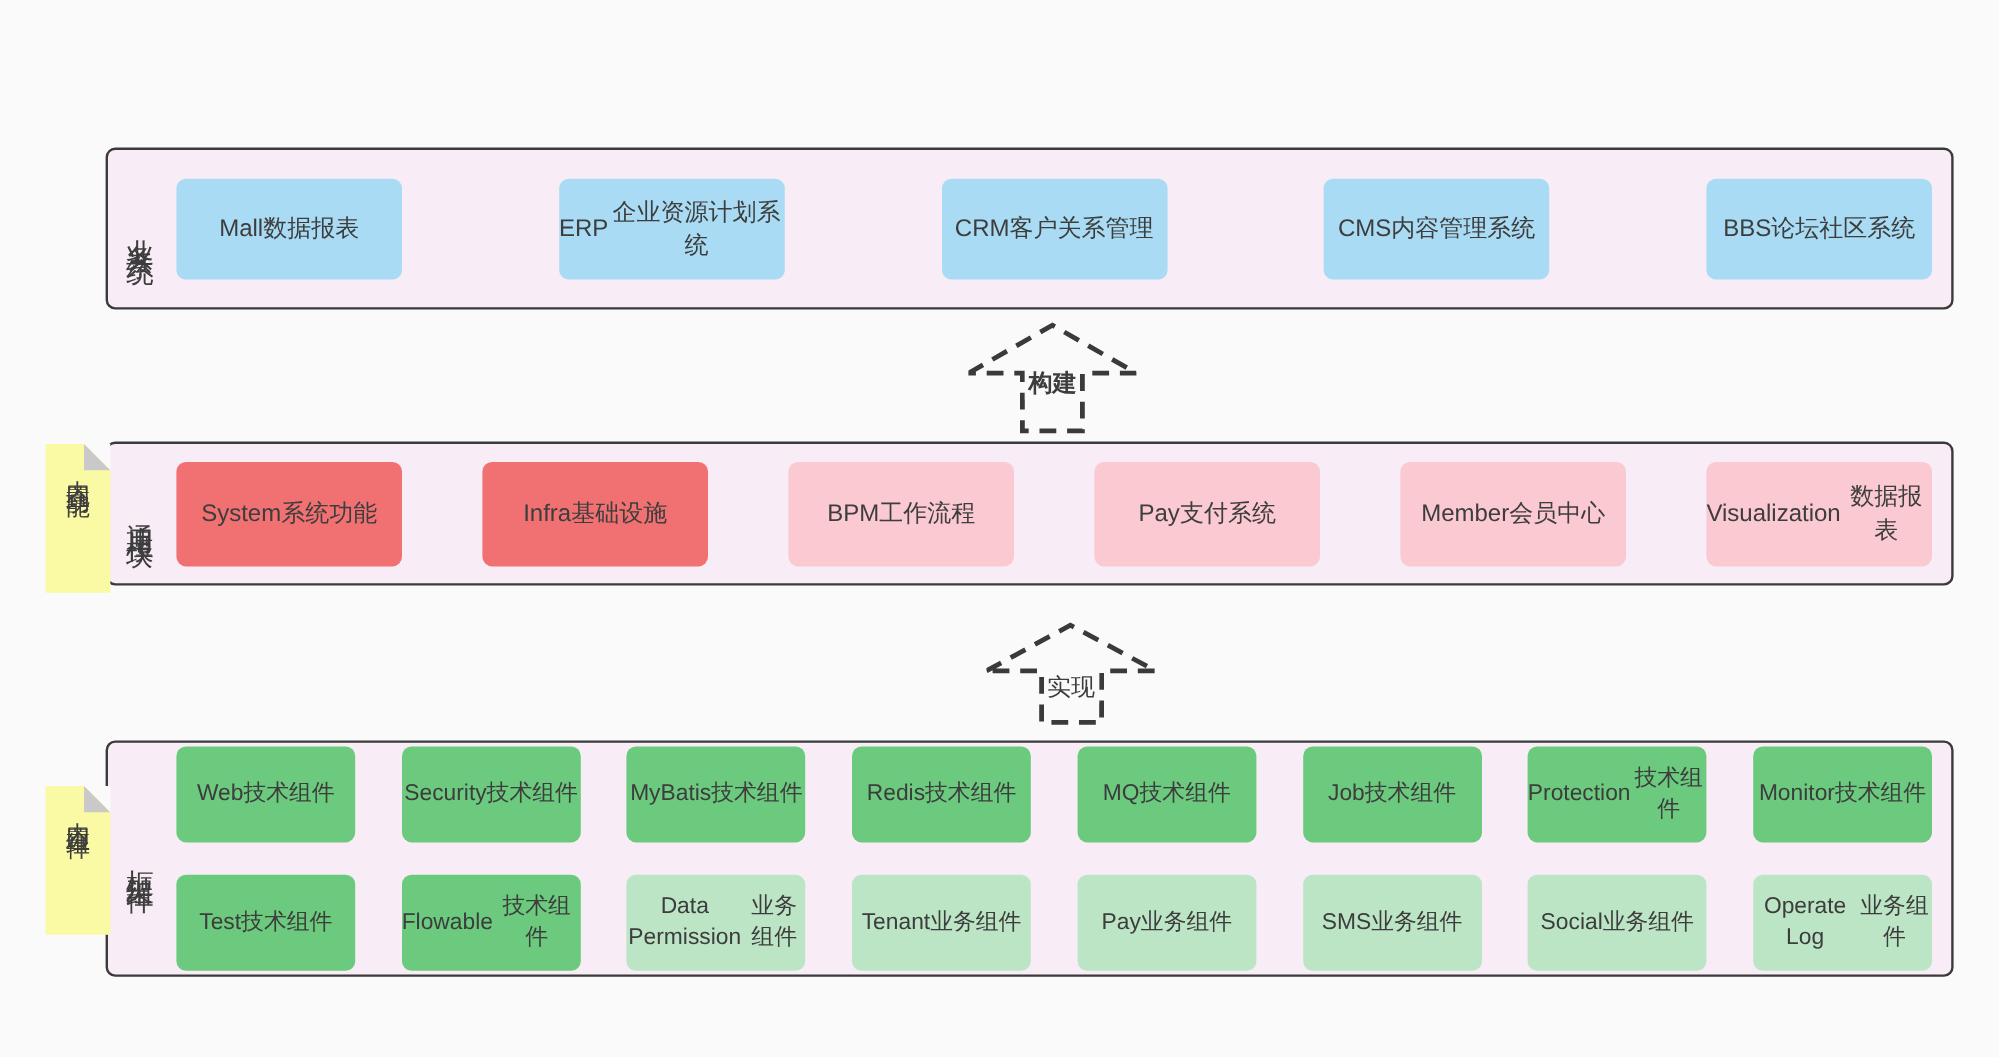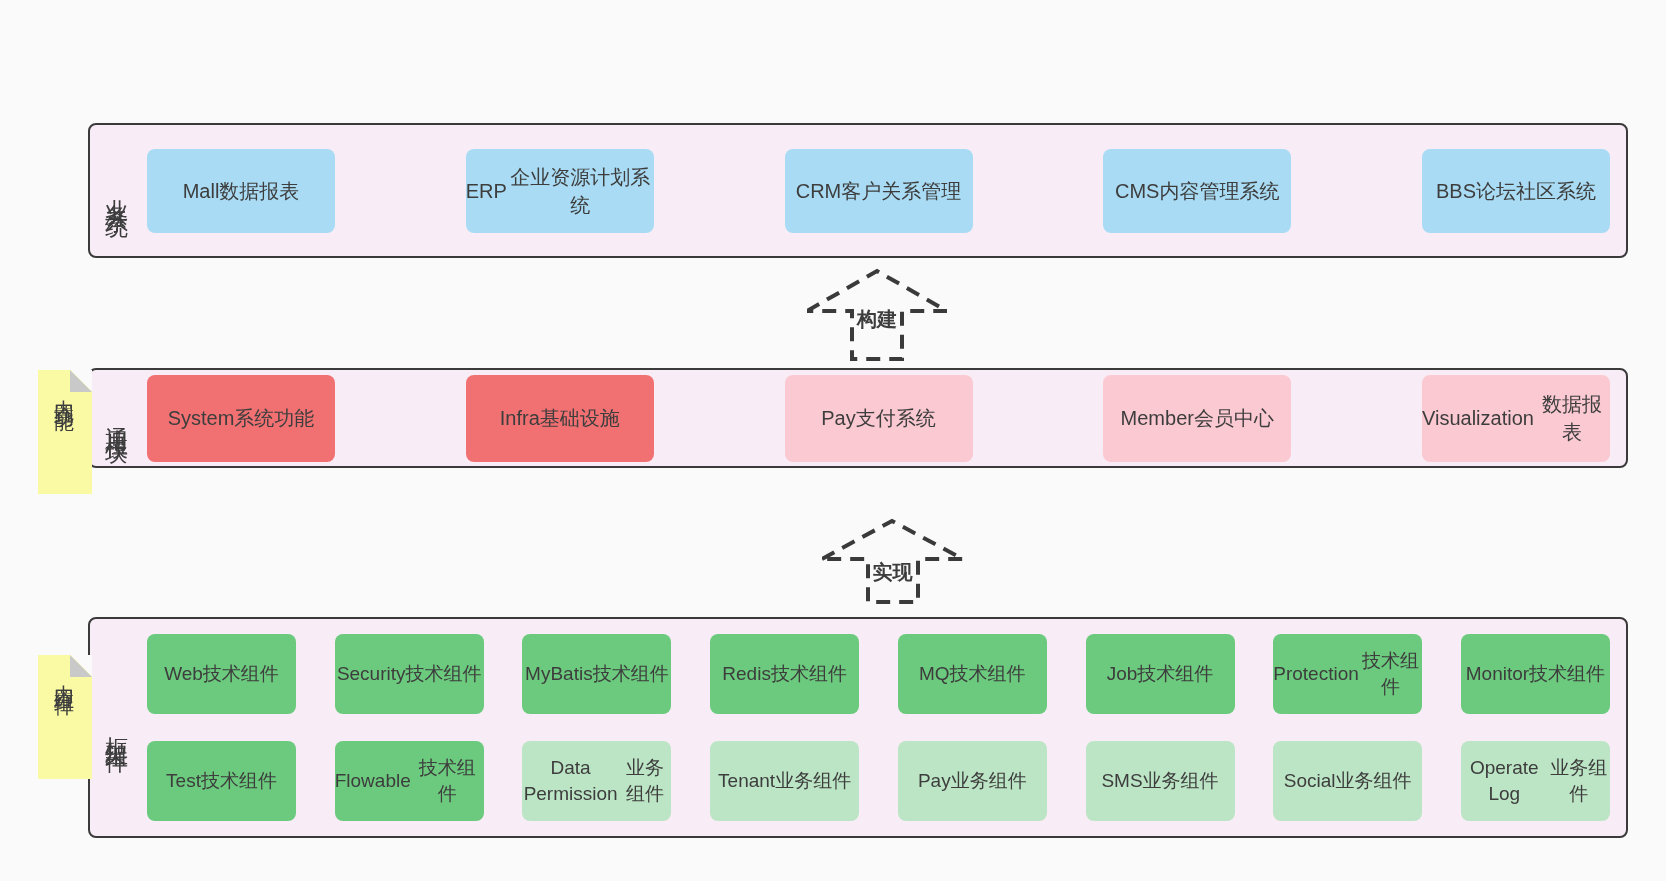--- a/index.html
+++ b/index.html
@@ -10,22 +10,22 @@
     --text:#3d3d3d; --arrow:#3a3a3a;
   }
   *{box-sizing:border-box;margin:0;padding:0;}
   html,body{background:var(--page-bg);}
   body{font-family:"Liberation Sans","DejaVu Sans",sans-serif;color:var(--text);}
   .page{position:relative;width:1666px;height:881px;background:var(--page-bg);overflow:hidden;}
 
   .panel{position:absolute;left:88px;width:1540px;background:var(--panel-bg);
     border:2px solid var(--panel-border);border-radius:8px;}
   .panel-business{top:123px;height:135px;}
-  .panel-modules{top:368px;height:100px;}
-  .panel-components{top:617px;height:221px;}
+  .panel-modules{top:368px;height:120px;}
+  .panel-components{top:617px;height:197px;}
 
   .panel-label{position:absolute;left:12px;top:50%;transform:translateY(-50%);
     writing-mode:vertical-rl;text-orientation:upright;font-size:23px;
     letter-spacing:5px;color:var(--text);white-space:nowrap;}
 
   .boxes-row{position:absolute;left:57px;right:16px;top:0;bottom:0;
     display:flex;align-items:center;justify-content:space-between;}
   .boxes-grid{position:absolute;left:57px;right:16px;top:0;bottom:0;
     display:flex;flex-direction:column;justify-content:center;gap:27px;}
   .boxes-grid .grid-row{display:flex;justify-content:space-between;}
@@ -48,21 +48,21 @@
     letter-spacing:4px;margin-top:14px;color:var(--text);}
 
   .arrow{position:absolute;}
   .arrow-build{left:807px;top:268px;width:140px;height:94px;font-weight:bold;}
   .arrow-implement{left:822px;top:517px;width:141px;height:88px;}
   .arrow svg{display:block;}
   .arrow-label{position:absolute;left:50%;transform:translateX(-50%);
     background:var(--page-bg);padding:0 3px;font-size:20px;white-space:nowrap;
     color:var(--text);}
   .arrow-build .arrow-label{top:38px;}
-  .arrow-implement .arrow-label{top:42px;font-weight:bold;}
+  .arrow-implement .arrow-label{top:42px;}
 </style>
 </head>
 <body>
 
 <div class="page">
 
   <div class="panel panel-business">
     <div class="panel-label">业务系统</div>
     <div class="boxes-row">
         <div class="box box-six v-blue">
@@ -106,20 +106,24 @@
     <div class="boxes-row">
         <div class="box box-six v-red">
           <div class="box-title">System</div>
           <div class="box-subtitle">系统功能</div>
         </div>
         <div class="box box-six v-red">
           <div class="box-title">Infra</div>
           <div class="box-subtitle">基础设施</div>
         </div>
         <div class="box box-six v-pink">
+          <div class="box-title">BPM</div>
+          <div class="box-subtitle">工作流程</div>
+        </div>
+        <div class="box box-six v-pink">
           <div class="box-title">Pay</div>
           <div class="box-subtitle">支付系统</div>
         </div>
         <div class="box box-six v-pink">
           <div class="box-title">Member</div>
           <div class="box-subtitle">会员中心</div>
         </div>
         <div class="box box-six v-pink">
           <div class="box-title">Visualization</div>
           <div class="box-subtitle">数据报表</div>

